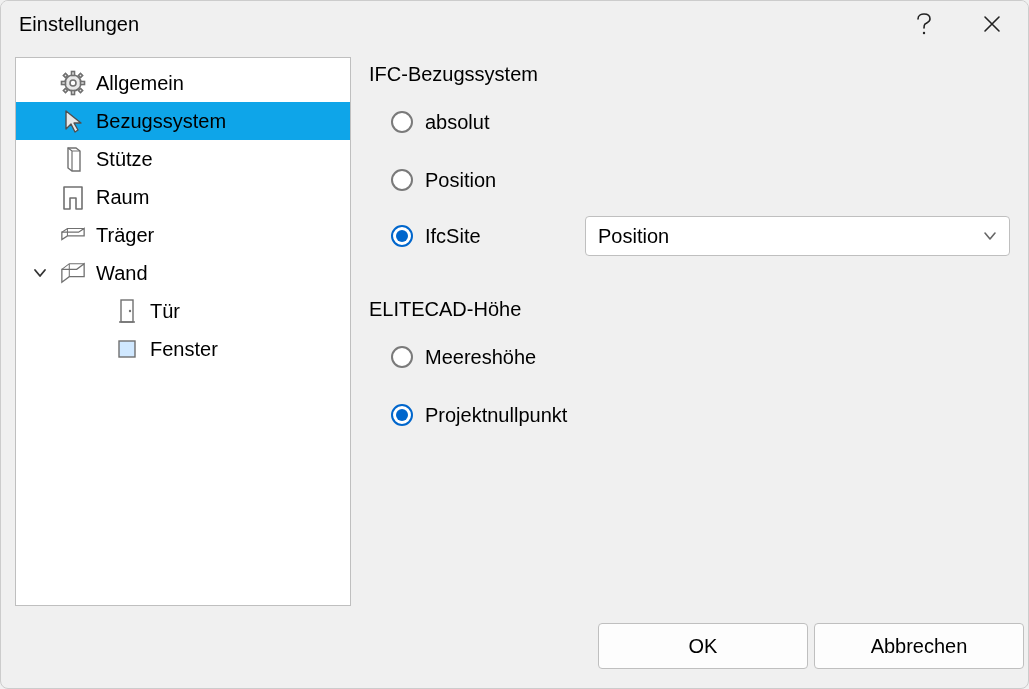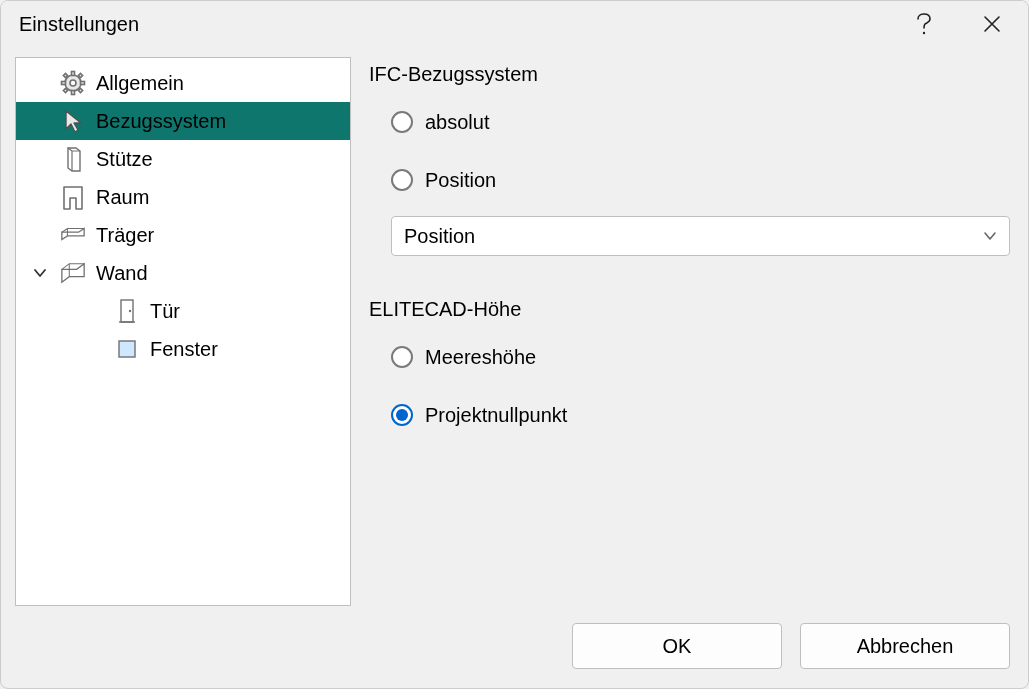--- a/index.html
+++ b/index.html
@@ -57,21 +57,21 @@
       display: flex;
       align-items: center;
       height: 38px;
       padding-left: 10px;
       gap: 6px;
       cursor: default;
       white-space: nowrap;
       text-align: right;
     }
     .tree-item.child { padding-left: 52px; }
-    .tree-item.selected { background: #0f766e; }
+    .tree-item.selected { background: #0ea5e9; }
     .tree-indent-collapse {
       width: 28px;
       display: flex;
       justify-content: center;
       align-items: center;
     }
     .tree-icon {
       width: 26px;
       height: 26px;
       display: flex;
@@ -151,22 +151,22 @@
       font-size: 20px;
     }
     .select .chevron {
       color: #666;
     }
     .footer {
       height: 70px;
       display: flex;
       align-items: center;
       justify-content: flex-end;
-      gap: 18px;
-      padding: 0 18px 14px 0;
+      gap: 6px;
+      padding: 0 4px 14px 0;
     }
     .btn {
       min-width: 210px;
       height: 46px;
       border: 1px solid #bfbfbf;
       background: #fdfdfd;
       border-radius: 4px;
       display: flex;
       align-items: center;
       justify-content: center;
@@ -308,20 +308,24 @@
           <span class="radio"></span>
           <span class="radio-label">absolut</span>
         </div>
 
         <div class="radio-row">
           <span class="radio"></span>
           <span class="radio-label">Position</span>
         </div>
 
         <div class="ifcsite-row">
+          <div class="radio-wrap">
+            <span class="radio checked"></span>
+            <span class="radio-label">IfcSite</span>
+          </div>
           <div class="select">
             <span>Position</span>
             <span class="chevron">
               <svg width="14" height="10" viewBox="0 0 14 10">
                   <path d="M2 2 L7 8 L12 2" stroke="#666" stroke-width="1.6" fill="none" stroke-linecap="round" stroke-linejoin="round"></path>
                 </svg>
             </span>
           </div>
         </div>
       </fieldset>

